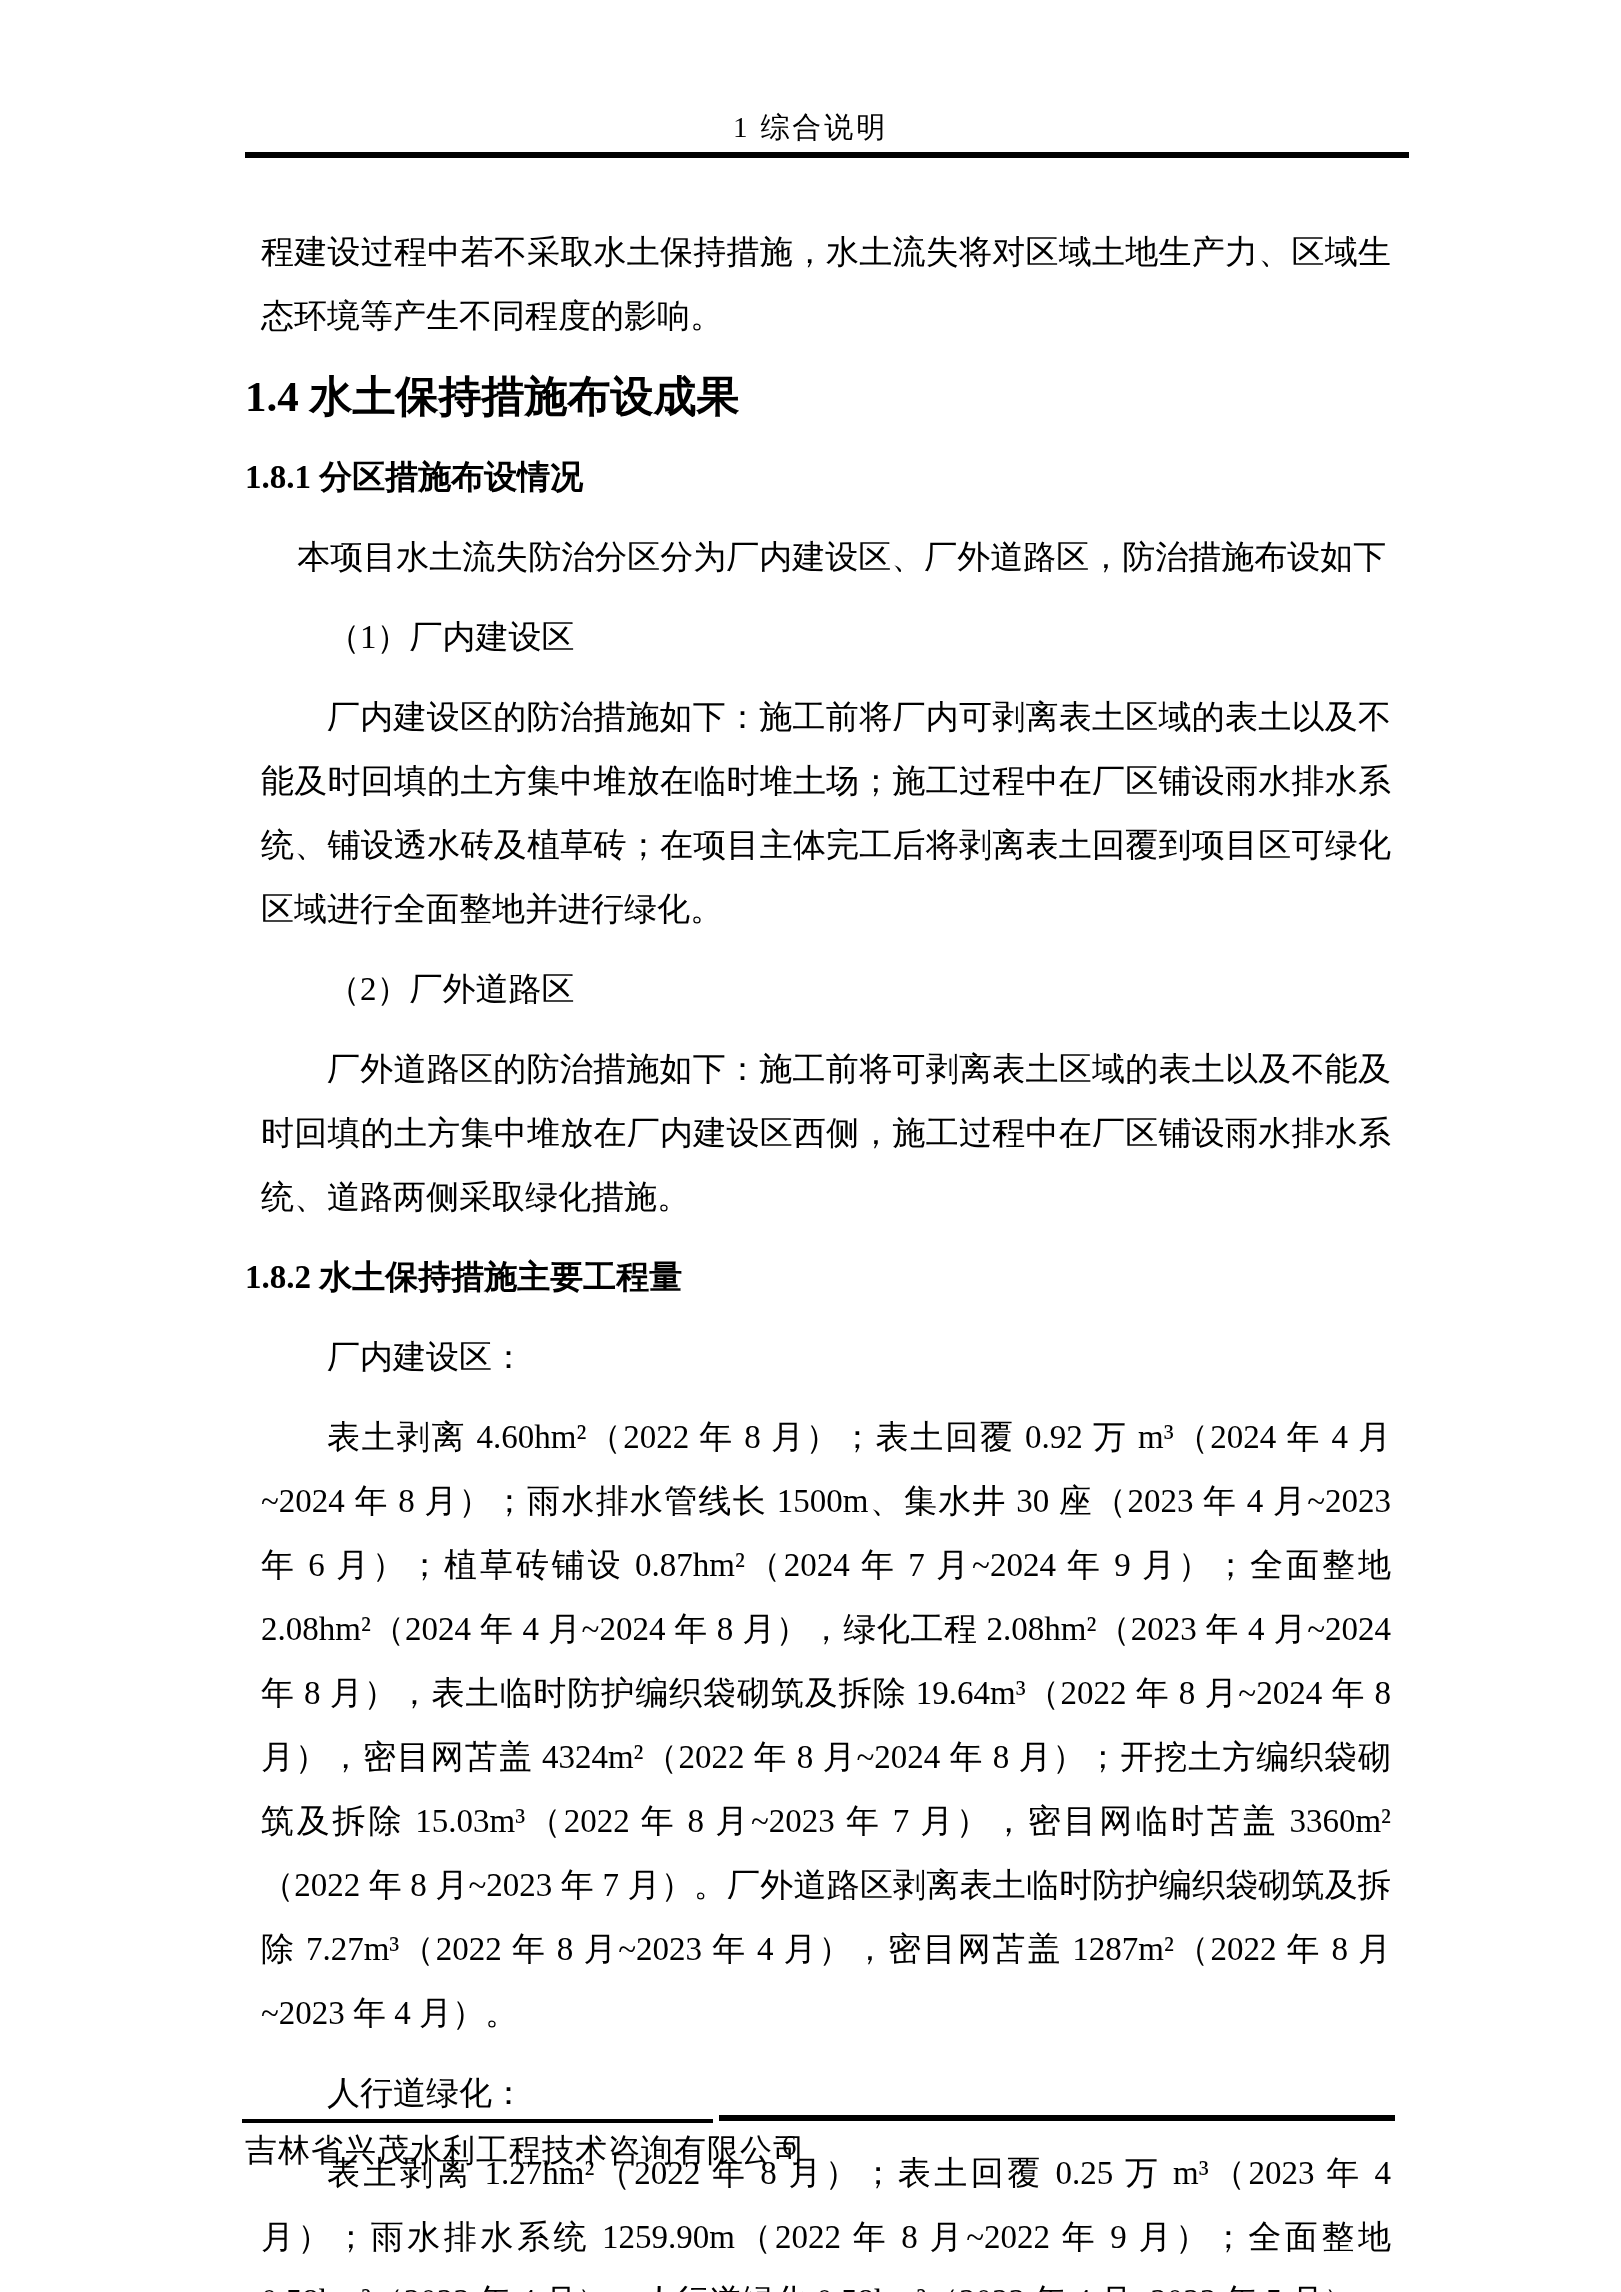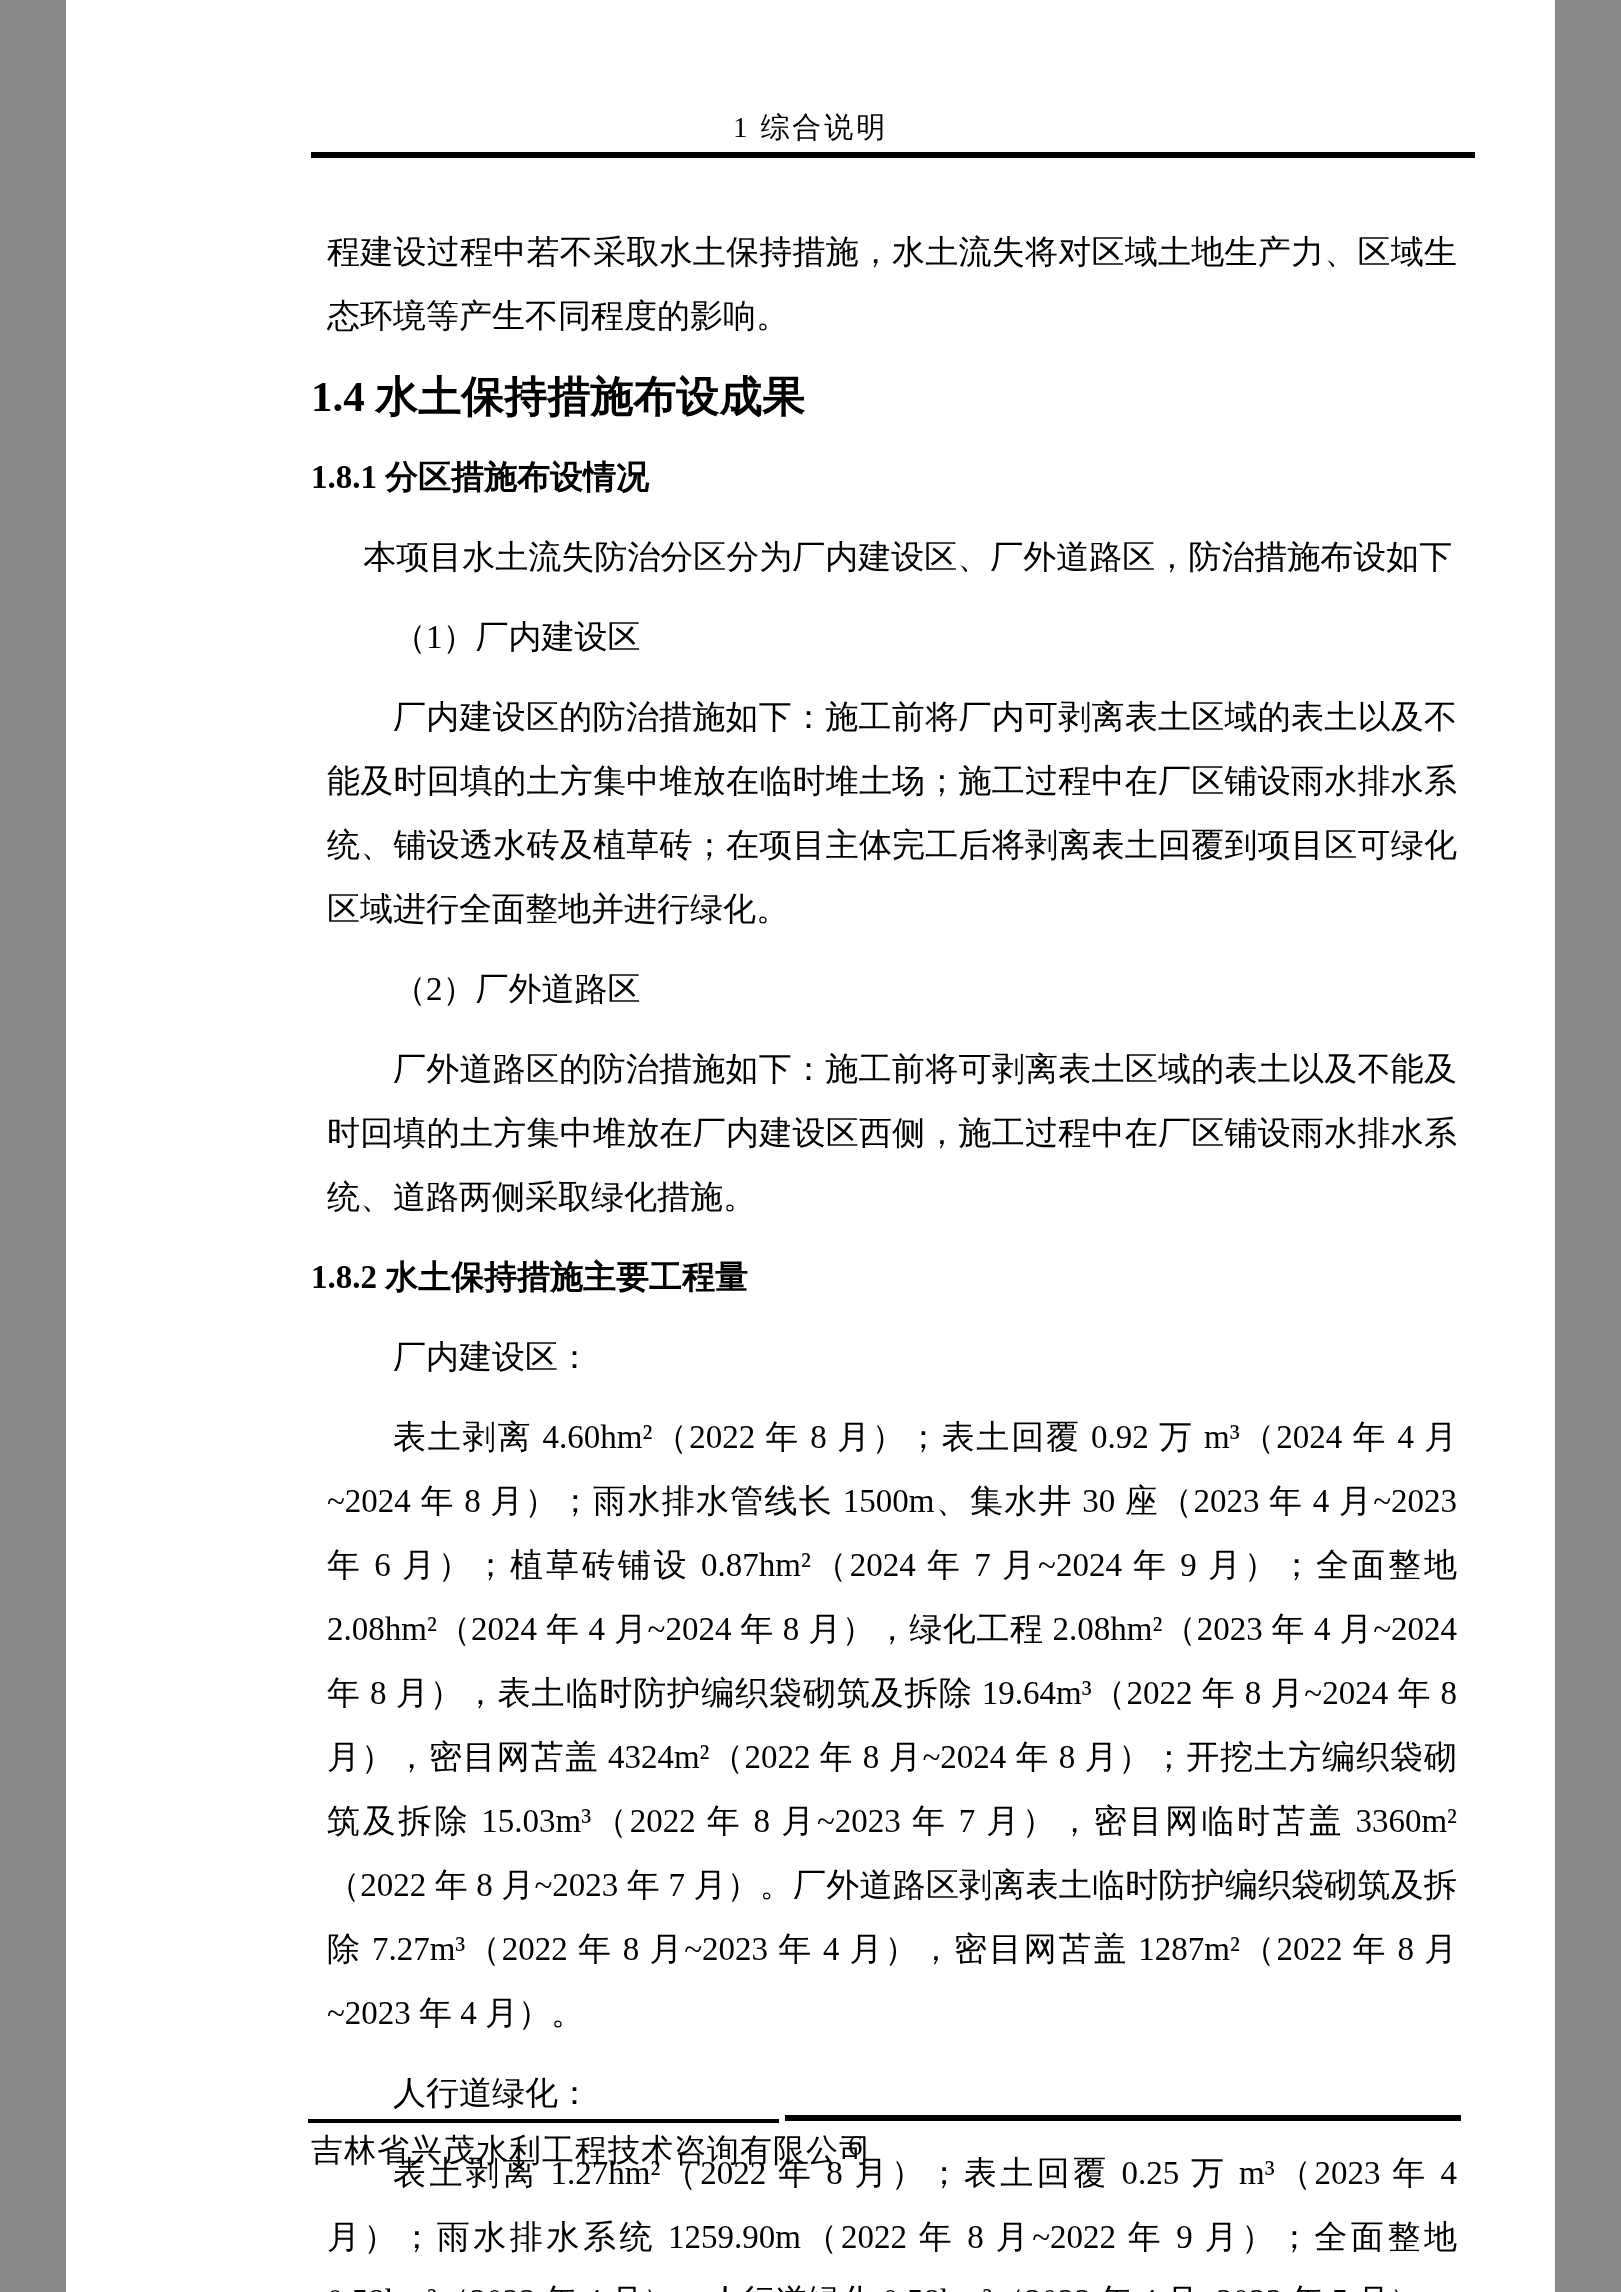--- a/index.html
+++ b/index.html
@@ -2,21 +2,21 @@
 <html><head>
 <meta charset="utf-8">
 <style>
   html, body {
     margin: 0;
     padding: 0;
     background: #888;
   }
   .page {
     position: relative;
-    width: 1489px;
+    width: 1621px;
     height: 2293px;
     background: #ffffff;
     color: #000000;
     font-family: "Liberation Serif", "DejaVu Serif", serif;
     overflow: hidden;
     margin: 0 auto;
   }
   
   .header-title {
     position: absolute;

